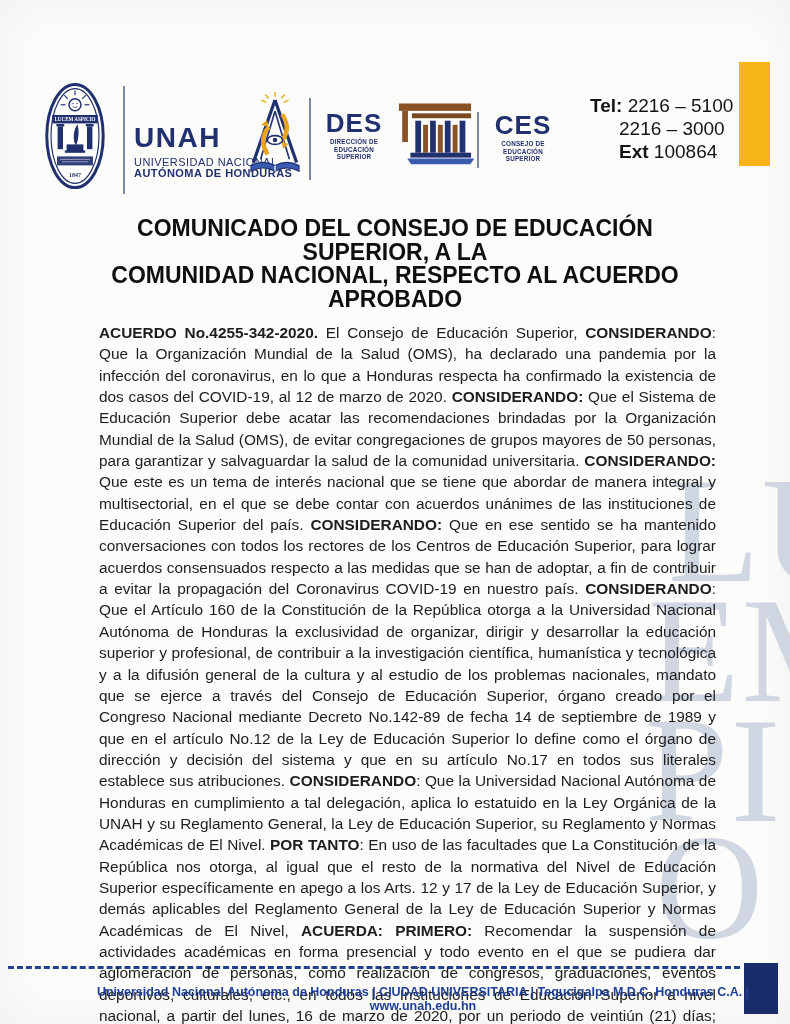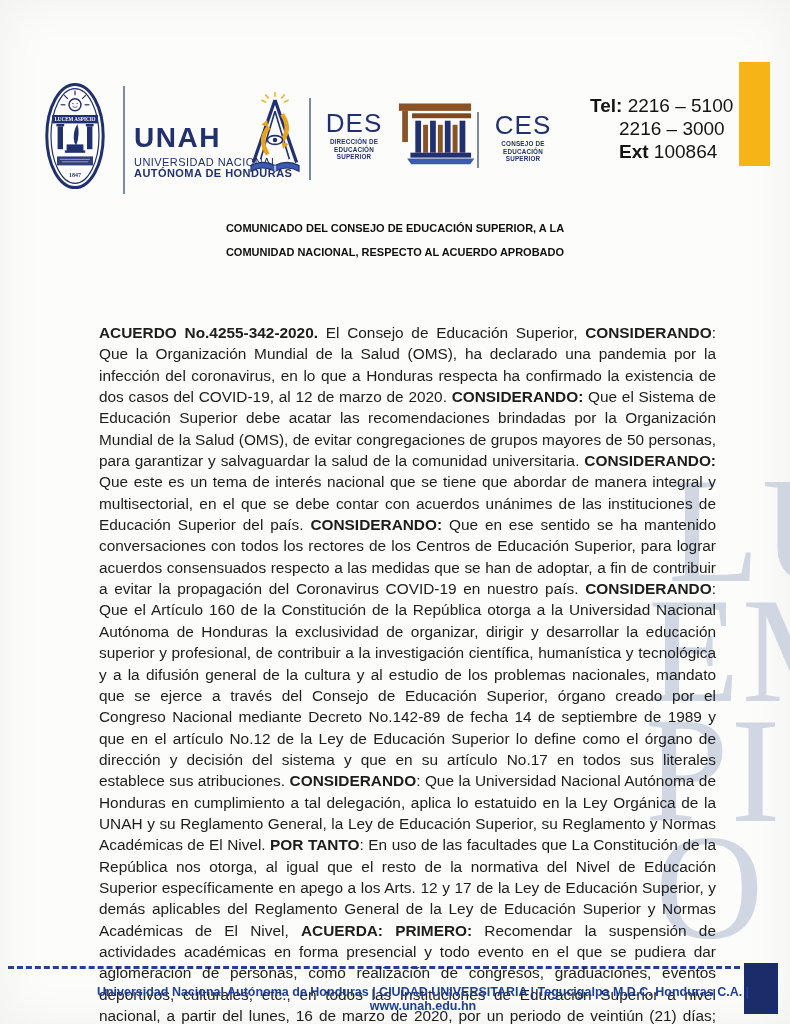--- a/index.html
+++ b/index.html
@@ -11,30 +11,30 @@
   }
   .abs { position:absolute; }
   .b { font-weight:bold; }
 
   
   .hdiv { position:absolute; width:1.5px; background:#7d88a5; }
   .unah-block { position:absolute; left:134px; top:120px; color:#21306e; }
   .unah-acronym { font-size:28px; font-weight:bold; letter-spacing:1.5px; line-height:36px; }
   .unah-sub { font-size:11px; letter-spacing:0.45px; line-height:9px; margin-top:2px; }
   .logo-text { position:absolute; text-align:center; color:#21306e; }
-  .logo-acronym { font-size:26px; font-weight:normal; line-height:26px; letter-spacing:1px; }
+  .logo-acronym { font-size:26px; font-weight:bold; line-height:26px; letter-spacing:1px; }
   .logo-sub { font-size:6.3px; line-height:7.5px; letter-spacing:0.2px; margin-top:2px; font-weight:bold; }
   .phone-block { position:absolute; left:590px; top:94px; font-size:19px; line-height:23px; color:#141414; }
   .phone-block .indent { padding-left:29px; }
   .accent-yellow { position:absolute; left:739px; top:62px; width:31px; height:104px; background:#f6b417; }
 
   
   .doc-title {
     position:absolute; left:80px; top:217px; width:630px;
-    text-align:center; font-weight:bold; font-size:11px; line-height:23.5px; color:#0f0f0f;
+    text-align:center; font-weight:bold; font-size:23px; line-height:23.5px; color:#0f0f0f;
     z-index:2;
   }
 
   
   .doc-body {
     position:absolute; left:99px; top:322px; width:617px;
     font-size:15.4px; line-height:21.35px; text-align:justify; color:#1d1d1d;
     z-index:2;
   }
 

